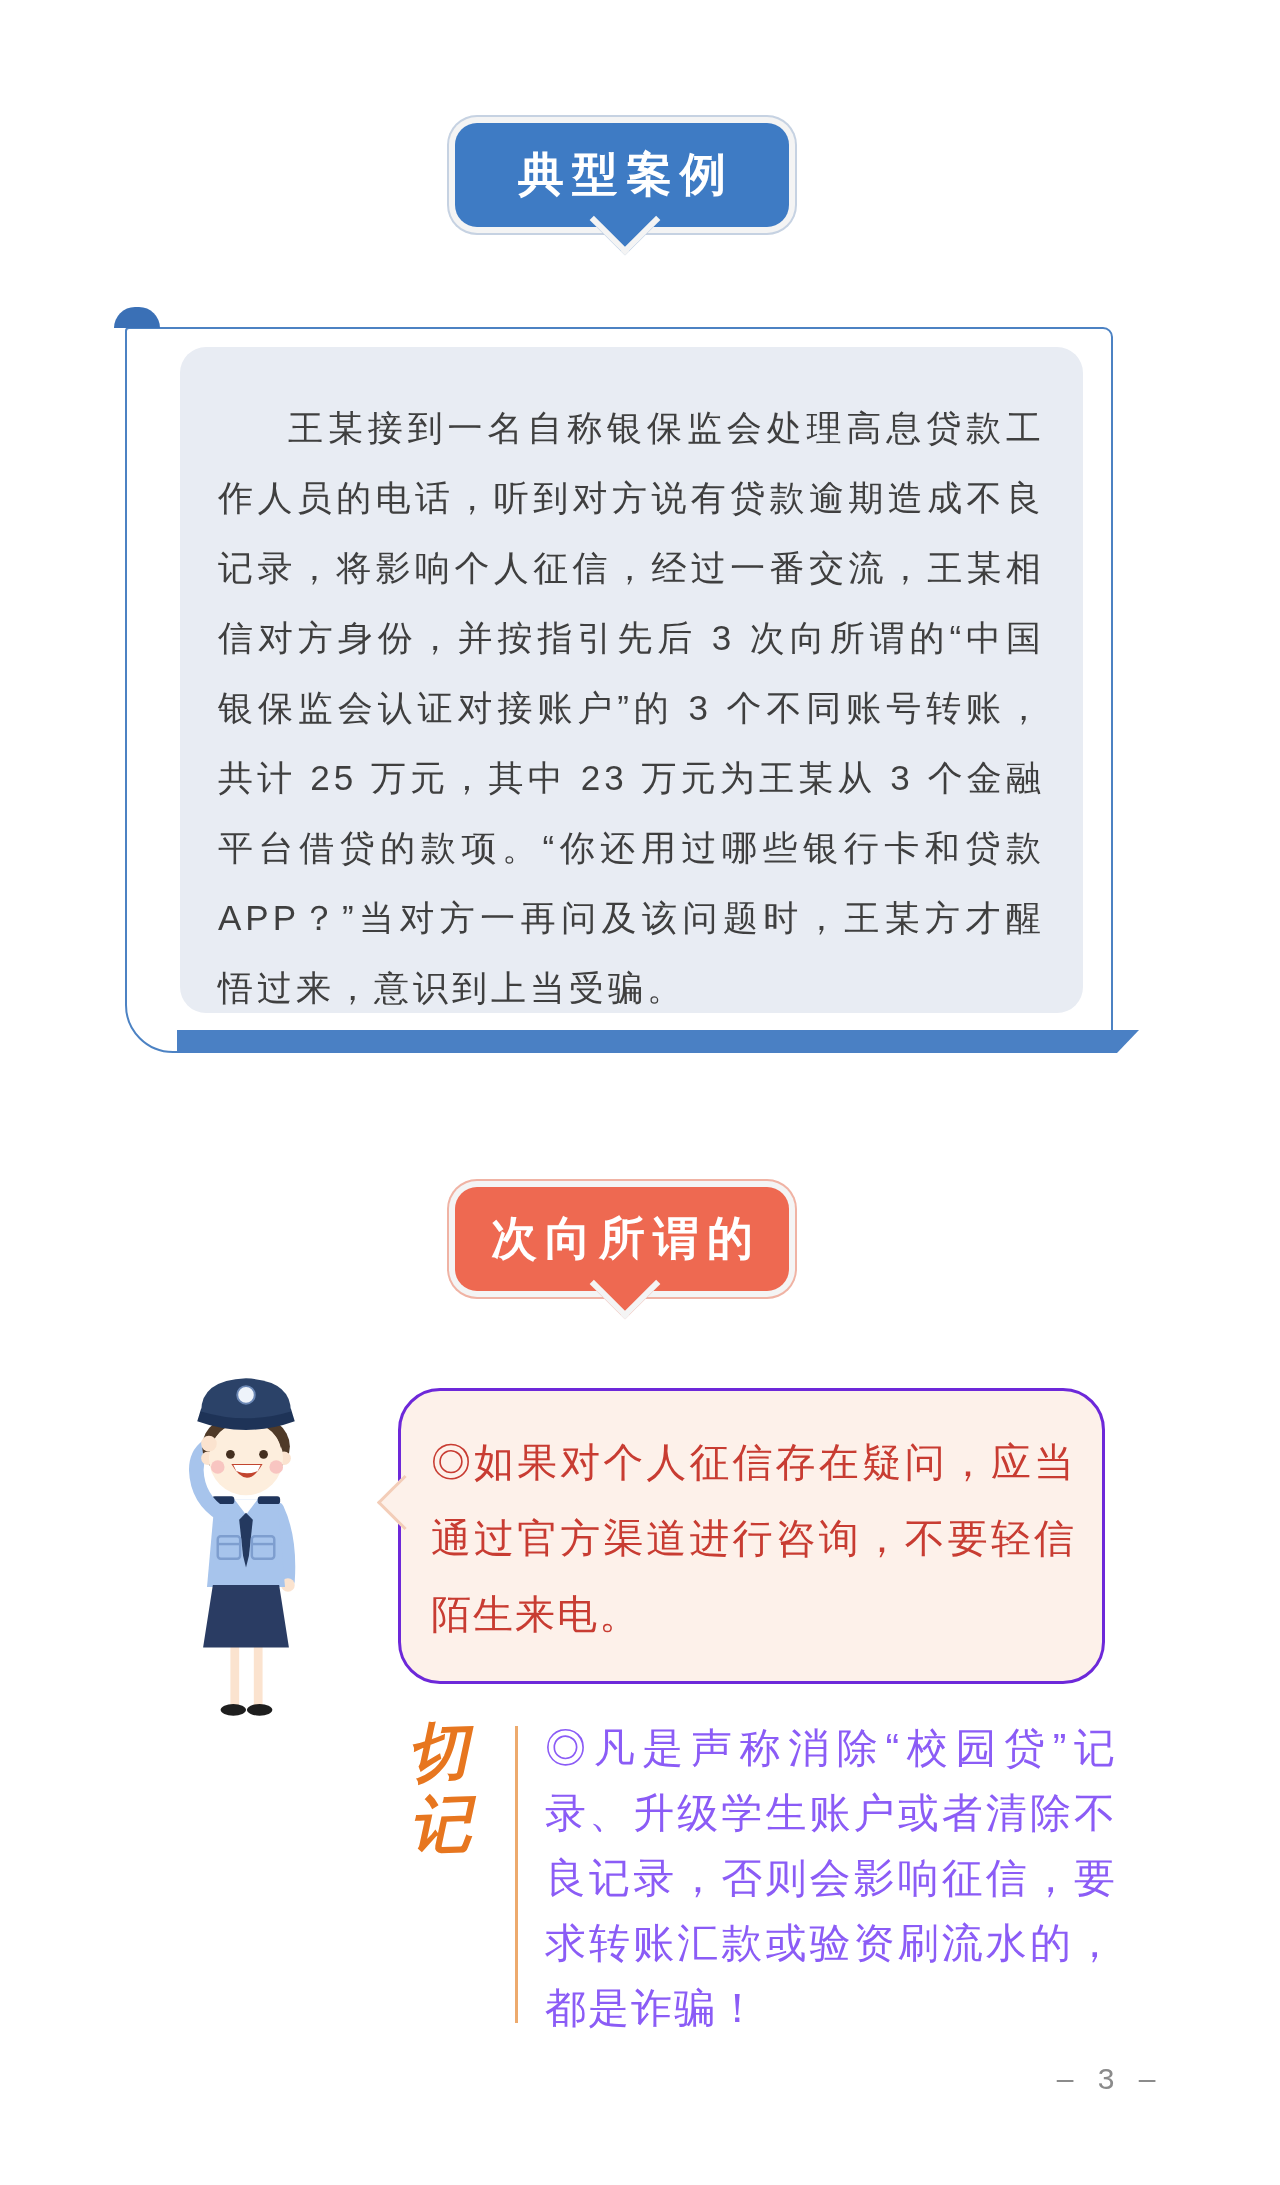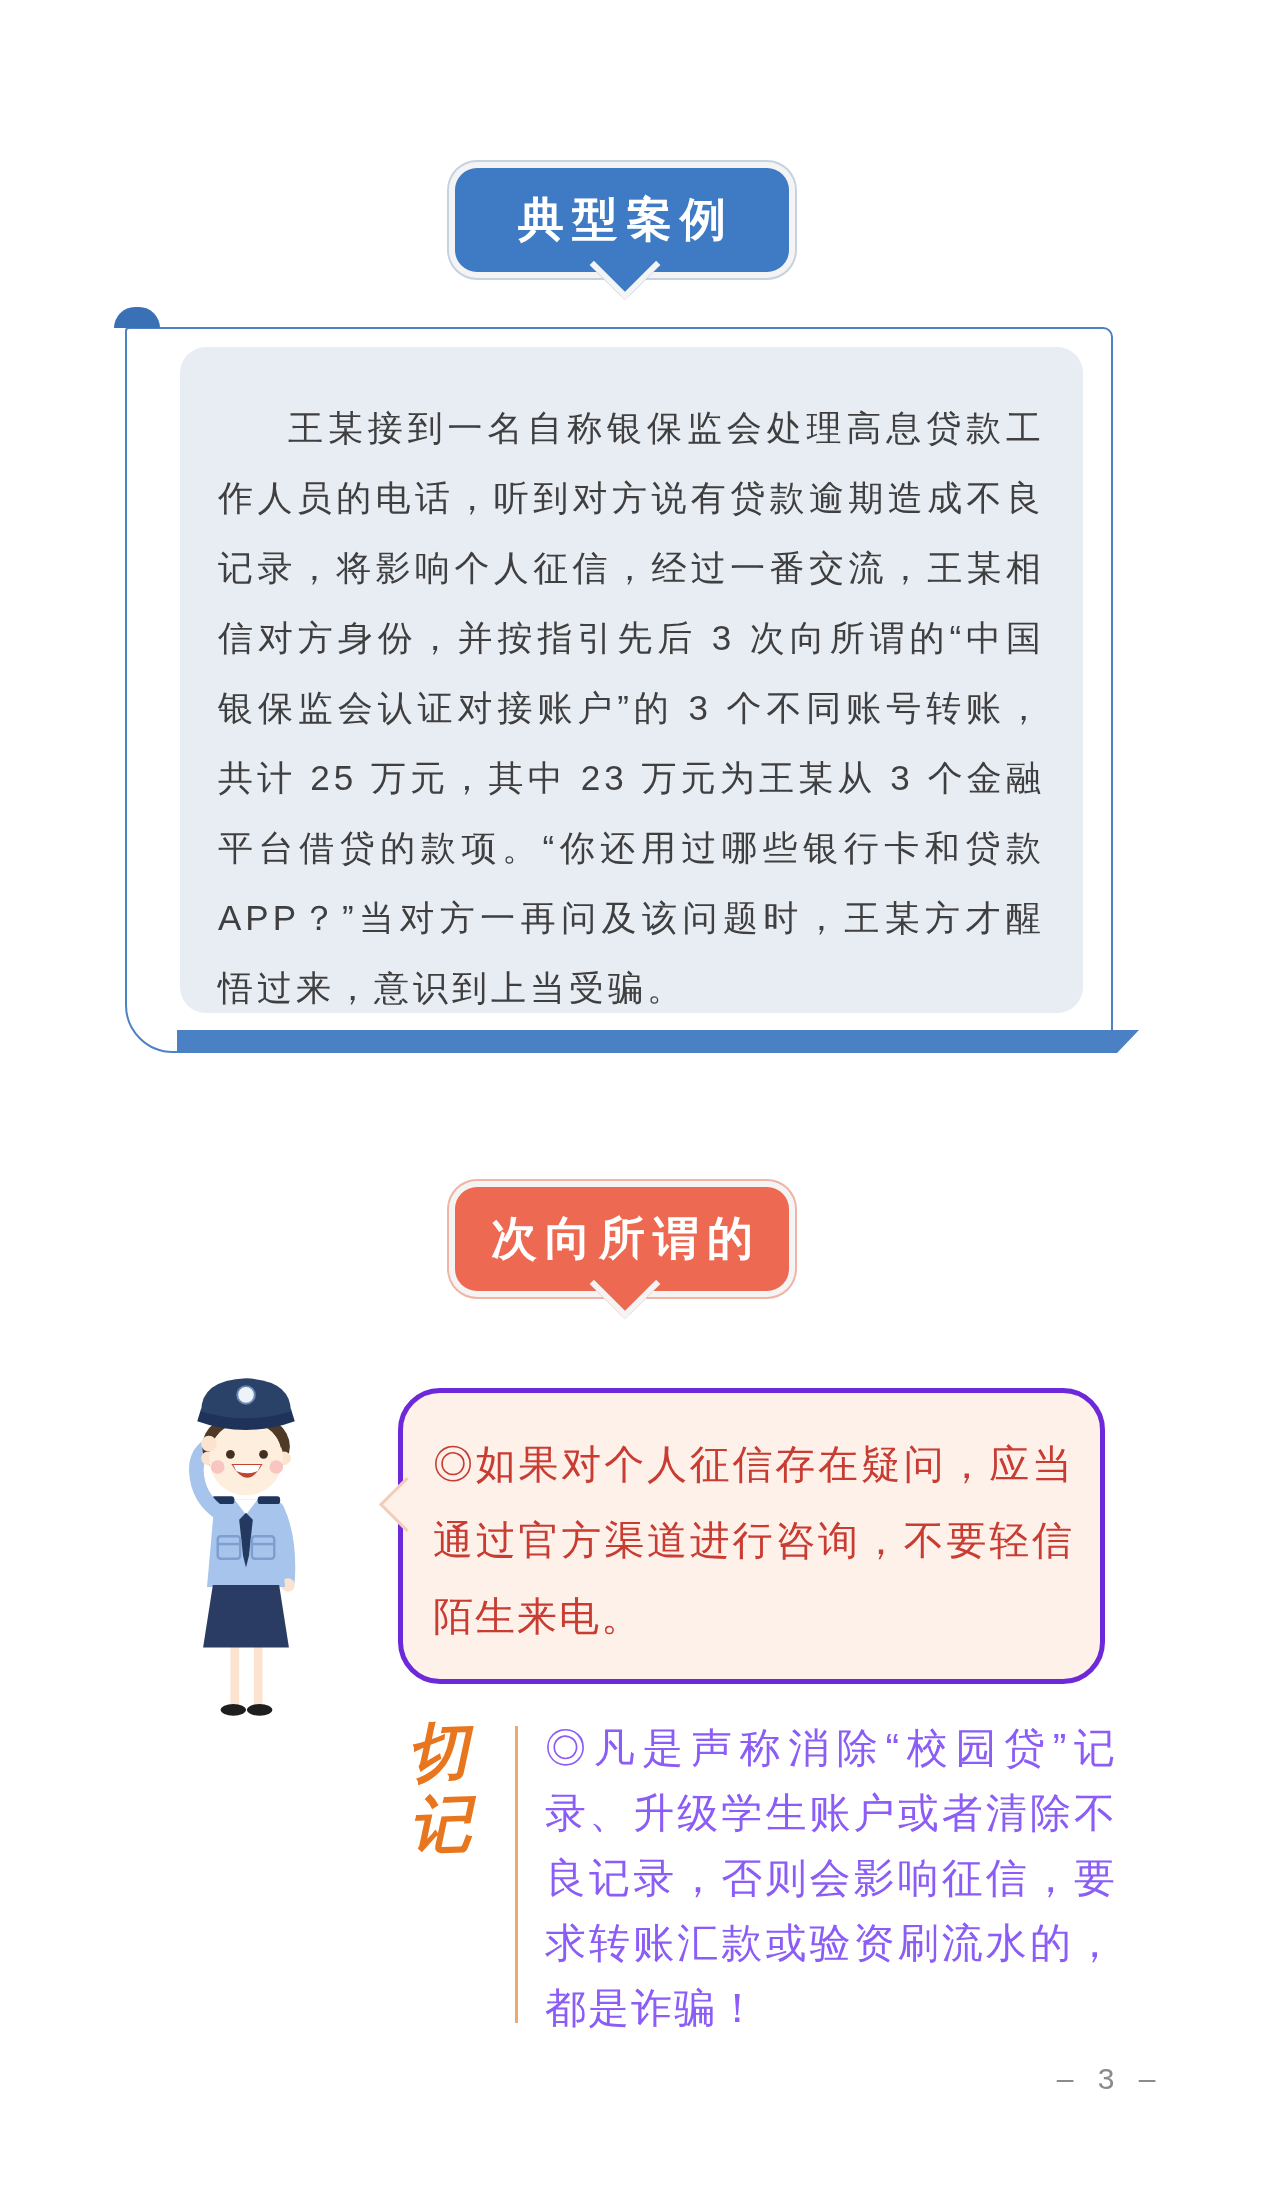--- a/index.html
+++ b/index.html
@@ -34,21 +34,20 @@
     font-size:46px;
     color:#ffffff;
     letter-spacing:8px;
     text-indent:8px;
     z-index:3;
   }
   .callout-blue{left:455px;top:123px;}
   .callout-blue .box{
     background:#3e7bc4;
     box-shadow:0 0 0 6px #f4f4f4, 0 0 0 8px #c6d2e2;
-    margin-top:45px;
   }
   .callout-blue .tip{
     background:#3e7bc4;
     border-right:6px solid #f4f4f4;
     border-bottom:6px solid #f4f4f4;
   }
   .callout-red{left:455px;top:1187px;}
   .callout-red .box{
     background:#ee6951;
     box-shadow:0 0 0 6px #f4f4f4, 0 0 0 8px #f0b3a4;
@@ -101,21 +100,21 @@
   }
 
   
   .officer{position:absolute;left:168px;top:1358px;width:156px;height:376px;}
 
   
   .bubble{
     position:absolute;left:398px;top:1388px;
     width:707px;height:296px;
     background:#fdf1ea;
-    border:5px solid #6d28d9;
+    border:3px solid #6d28d9;
     border-radius:42px;
     box-sizing:border-box;
   }
   .bubble-tail{
     position:absolute;left:-16px;top:92px;
     width:36px;height:36px;
     background:#fdf1ea;
     border-left:3px solid #f3cdb8;
     border-bottom:3px solid #f3cdb8;
     transform:rotate(45deg);

